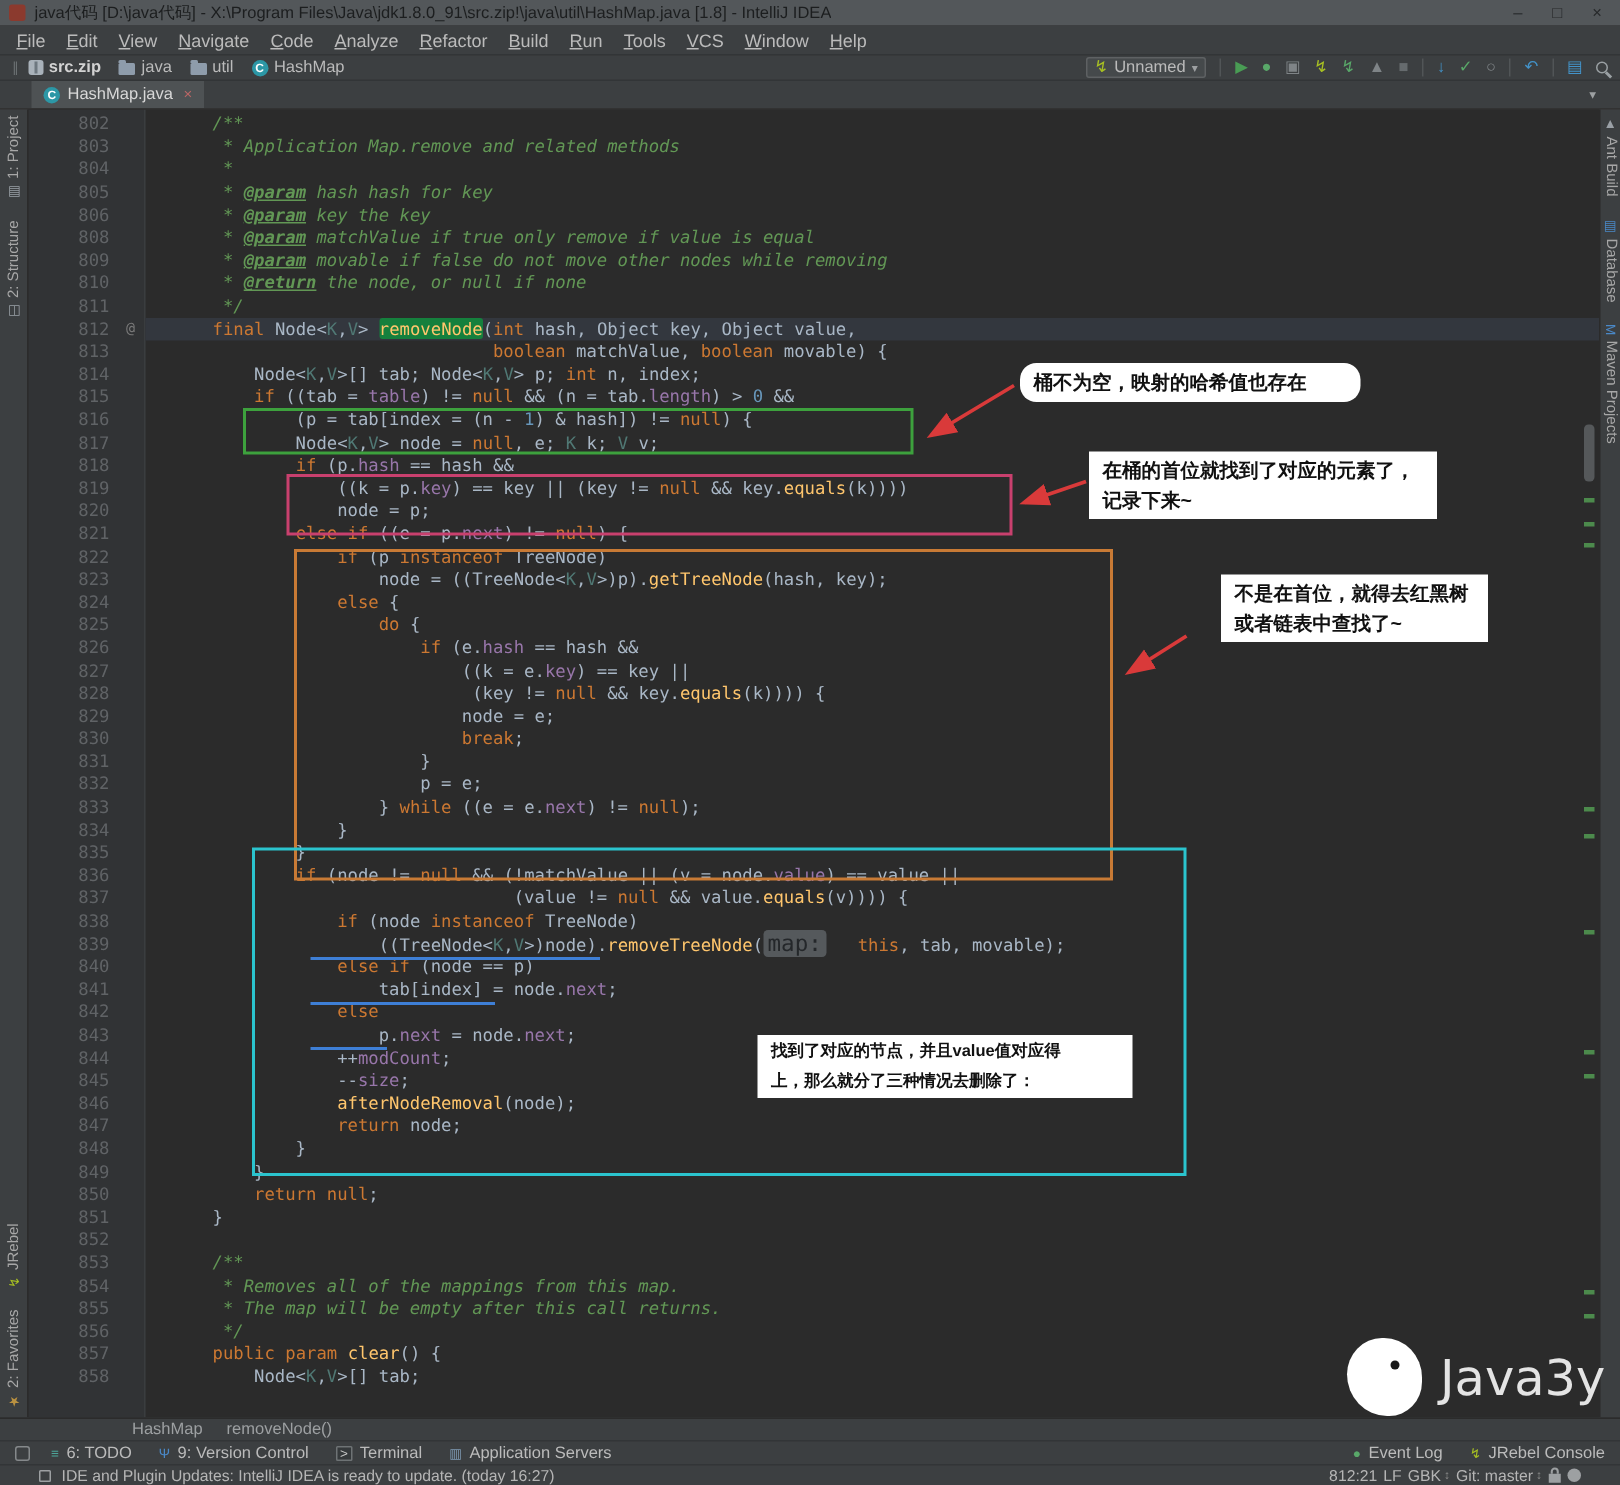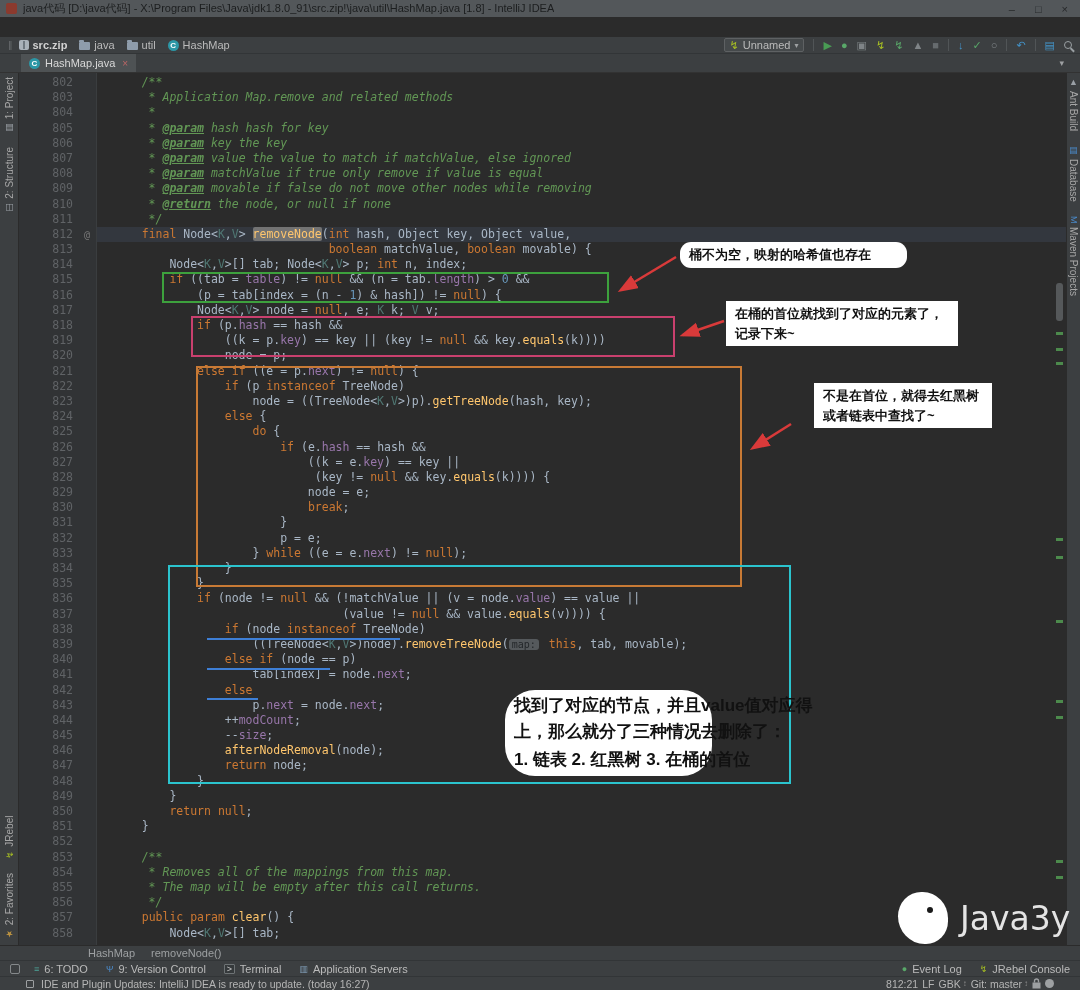--- a/index.html
+++ b/index.html
@@ -74,22 +74,22 @@
   .lc { flex:1; padding-left:17px; }
   .line.caret .lc { background:#33373E; }
   .s-c { color:#629755; font-style:italic; }
   .s-g { color:#629755; font-style:italic; font-weight:bold; text-decoration:underline; }
   .s-k { color:#CC7832; }
   .s-t { color:#507874; }
   .s-f { color:#9876AA; }
   .s-m { color:#FFC66D; }
   .s-n { color:#6897BB; }
   .s-d { color:#A9B7C6; }
-  .s-h { color:#FFC66D; background:#737373; border-radius:2px; }
-  .s-i { background:#55595C; color:#24272A; border-radius:3px; font-size:10px; padding:0 3px; margin-right:3px; }
+  .s-h { color:#FFC66D; background:#15803d; border-radius:2px; }
+  .s-i { background:#55595C; color:#24272A; border-radius:3px; font-size:15px; padding:0 3px; margin-right:14px; }
 
   .scrollcol { position:absolute; right:0; top:0; bottom:0; width:12px; }
   .thumb { position:absolute; left:2px; top:210px; width:7px; height:38px; background:#55585A; border-radius:3px; }
   .tick { position:absolute; left:2px; width:7px; height:3px; background:#4C8A4C; }
 
   
   .breadcrumb2 { position:absolute; left:0; right:0; bottom:30px; height:15px; background:#3C3F41;
                  border-top:1px solid #2b2b2b; display:flex; align-items:center; gap:16px;
                  padding-left:88px; font-size:11px; color:#9DA0A2; }
   .bottombar { position:absolute; left:0; right:0; bottom:14px; height:16px; background:#3C3F41;
@@ -117,21 +117,21 @@
   .bx-green  { left:162px; top:272px; width:447px; height:31px; }
   .bx-pink   { left:191px; top:316px; width:484px; height:41px; }
   .bx-orange { left:196px; top:366px; width:546px; height:221px; }
   .bx-cyan   { left:168px; top:565px; width:623px; height:219px; }
   .overlay-svg { position:absolute; left:0; top:0; z-index:35; pointer-events:none; }
   .callout { position:absolute; z-index:40; background:#FFFFFF; color:#111; font-weight:bold;
              font-size:13px; line-height:1.5; padding:3px 9px; white-space:nowrap; }
   .co1 { left:680px; top:242px; width:227px;border-radius:11px; }
   .co2 { left:726px; top:301px; width:232px; }
   .co3 { left:814px; top:383px; width:178px; }
-  .co4 { left:505px; top:690px; width:207px; font-size:17px;border-radius:30px; }
+  .co4 { left:505px; top:690px; width:250px; font-size:11px; }
   .co4 div:last-child { margin-top:3px; }
 
   .wm { position:absolute; left:898px; top:892px; z-index:26; display:flex; align-items:center; gap:12px; }
   .wm-logo { width:50px; height:52px; background:#FFFFFF; border-radius:48% 52% 45% 55%; position:relative; }
   .wm-logo::after { content:""; position:absolute; left:29px; top:15px; width:6px; height:6px;
                     border-radius:50%; background:#1a1a1a; }
   .wm-text { font-size:33px; color:#E4E4E4; font-family:"DejaVu Sans", sans-serif; }
 </style>
 </head>
 <body>
@@ -141,20 +141,35 @@
   <div class="titlebar">
     <span class="app-icon"></span>
     <span class="title-text">java代码 [D:\java代码] - X:\Program Files\Java\jdk1.8.0_91\src.zip!\java\util\HashMap.java [1.8] - IntelliJ IDEA</span>
     <span class="win-controls">
       <span>–</span>
       <span>□</span>
       <span>×</span>
     </span>
   </div>
 
+  <div class="menubar">
+      <span class="menu-item">File</span>
+      <span class="menu-item">Edit</span>
+      <span class="menu-item">View</span>
+      <span class="menu-item">Navigate</span>
+      <span class="menu-item">Code</span>
+      <span class="menu-item">Analyze</span>
+      <span class="menu-item">Refactor</span>
+      <span class="menu-item">Build</span>
+      <span class="menu-item">Run</span>
+      <span class="menu-item">Tools</span>
+      <span class="menu-item">VCS</span>
+      <span class="menu-item">Window</span>
+      <span class="menu-item">Help</span>
+    </div>
 
   <div class="toolbar">
     <span class="nav-handle">∥</span>
     <span class="crumbs">
         <span class="crumb">
           <span class="ic ic-zip"></span>
           <span class="crumb-label">src.zip</span>
         </span>
         <span class="crumb">
           <span class="ic ic-folder"></span>
@@ -227,21 +242,20 @@
           </div>
         </div>
     </div>
     <div class="editor">
       <div class="code">
           <div class="line"><span class="ln">802</span><span class="gm"></span><span class="lc"><span class="s-c">    /**</span></span></div>
           <div class="line"><span class="ln">803</span><span class="gm"></span><span class="lc"><span class="s-c">     * Application Map.remove and related methods</span></span></div>
           <div class="line"><span class="ln">804</span><span class="gm"></span><span class="lc"><span class="s-c">     *</span></span></div>
           <div class="line"><span class="ln">805</span><span class="gm"></span><span class="lc"><span class="s-c">     * </span><span class="s-g">@param</span><span class="s-c"> hash hash for key</span></span></div>
           <div class="line"><span class="ln">806</span><span class="gm"></span><span class="lc"><span class="s-c">     * </span><span class="s-g">@param</span><span class="s-c"> key the key</span></span></div>
-          <div class="line"><span class="ln">807</span><span class="gm"></span><span class="lc"><span class="s-c">     * </span><span class="s-g">@param</span><span class="s-c"> value the value to match if matchValue, else ignored</span></span></div>
           <div class="line"><span class="ln">808</span><span class="gm"></span><span class="lc"><span class="s-c">     * </span><span class="s-g">@param</span><span class="s-c"> matchValue if true only remove if value is equal</span></span></div>
           <div class="line"><span class="ln">809</span><span class="gm"></span><span class="lc"><span class="s-c">     * </span><span class="s-g">@param</span><span class="s-c"> movable if false do not move other nodes while removing</span></span></div>
           <div class="line"><span class="ln">810</span><span class="gm"></span><span class="lc"><span class="s-c">     * </span><span class="s-g">@return</span><span class="s-c"> the node, or null if none</span></span></div>
           <div class="line"><span class="ln">811</span><span class="gm"></span><span class="lc"><span class="s-c">     */</span></span></div>
           <div class="line caret"><span class="ln">812</span><span class="gm">@</span><span class="lc"><span class="s-d">    </span><span class="s-k">final</span><span class="s-d"> Node&lt;</span><span class="s-t">K</span><span class="s-d">,</span><span class="s-t">V</span><span class="s-d">&gt; </span><span class="s-h">removeNode</span><span class="s-d">(</span><span class="s-k">int</span><span class="s-d"> hash, Object key, Object value,</span></span></div>
           <div class="line"><span class="ln">813</span><span class="gm"></span><span class="lc"><span class="s-d">                               </span><span class="s-k">boolean</span><span class="s-d"> matchValue, </span><span class="s-k">boolean</span><span class="s-d"> movable) {</span></span></div>
           <div class="line"><span class="ln">814</span><span class="gm"></span><span class="lc"><span class="s-d">        Node&lt;</span><span class="s-t">K</span><span class="s-d">,</span><span class="s-t">V</span><span class="s-d">&gt;[] tab; Node&lt;</span><span class="s-t">K</span><span class="s-d">,</span><span class="s-t">V</span><span class="s-d">&gt; p; </span><span class="s-k">int</span><span class="s-d"> n, index;</span></span></div>
           <div class="line"><span class="ln">815</span><span class="gm"></span><span class="lc"><span class="s-d">        </span><span class="s-k">if</span><span class="s-d"> ((tab = </span><span class="s-f">table</span><span class="s-d">) != </span><span class="s-k">null</span><span class="s-d"> &amp;&amp; (n = tab.</span><span class="s-f">length</span><span class="s-d">) &gt; </span><span class="s-n">0</span><span class="s-d"> &amp;&amp;</span></span></div>
           <div class="line"><span class="ln">816</span><span class="gm"></span><span class="lc"><span class="s-d">            (p = tab[index = (n - </span><span class="s-n">1</span><span class="s-d">) &amp; hash]) != </span><span class="s-k">null</span><span class="s-d">) {</span></span></div>
           <div class="line"><span class="ln">817</span><span class="gm"></span><span class="lc"><span class="s-d">            Node&lt;</span><span class="s-t">K</span><span class="s-d">,</span><span class="s-t">V</span><span class="s-d">&gt; node = </span><span class="s-k">null</span><span class="s-d">, e; </span><span class="s-t">K</span><span class="s-d"> k; </span><span class="s-t">V</span><span class="s-d"> v;</span></span></div>
@@ -345,21 +359,20 @@
       <div>在桶的首位就找到了对应的元素了，</div>
       <div>记录下来~</div>
     </div>
   <div class="callout co3">
       <div>不是在首位，就得去红黑树</div>
       <div>或者链表中查找了~</div>
     </div>
   <div class="callout co4">
       <div>找到了对应的节点，并且value值对应得</div>
       <div>上，那么就分了三种情况去删除了：</div>
-      <div>1. 链表   2. 红黑树   3. 在桶的首位</div>
     </div>
 
   <div class="wm">
     <span class="wm-logo"></span>
     <span class="wm-text">Java3y</span>
   </div>
 
   <div class="breadcrumb2">
     <span>HashMap</span>
     <span>removeNode()</span>

